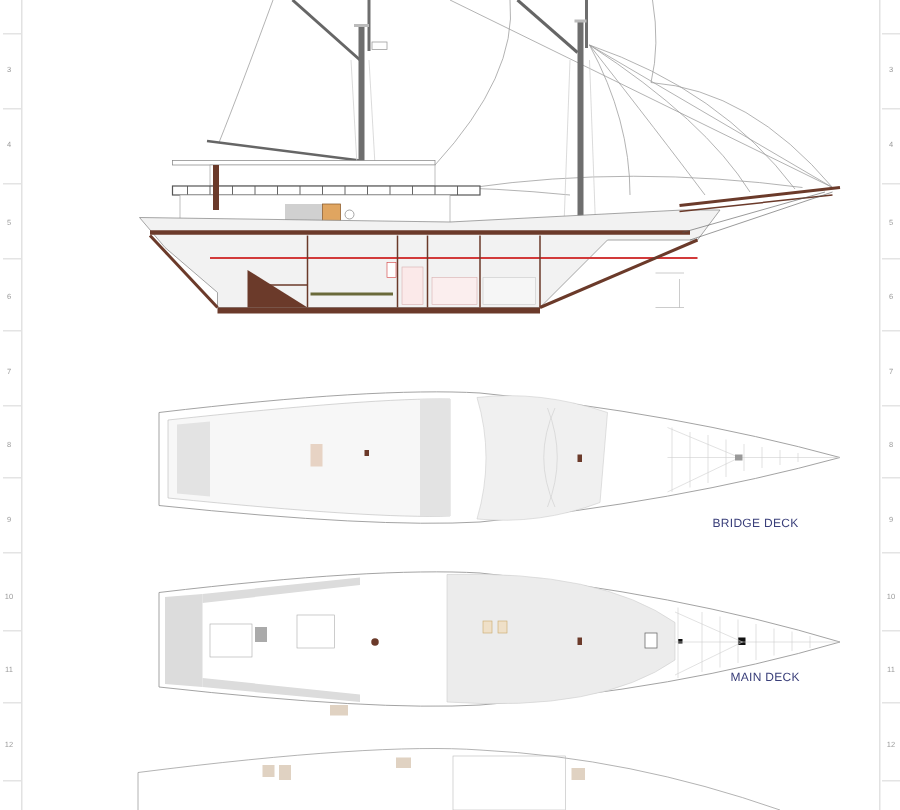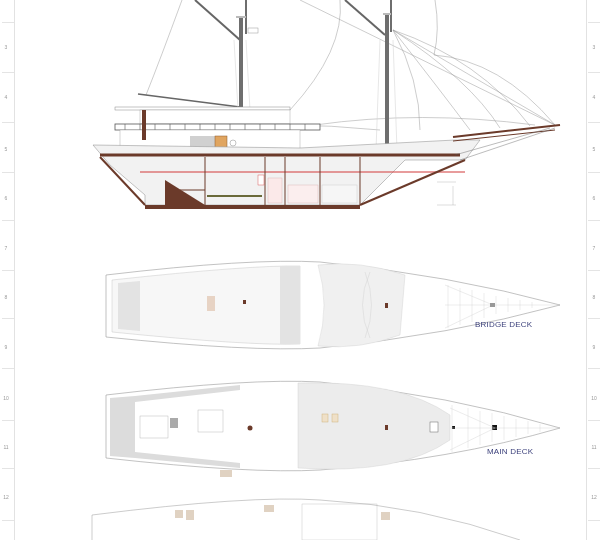--- a/index.html
+++ b/index.html
@@ -226,14 +226,14 @@
     <path d="M92 515 Q250 495 320 500 Q420 505 520 540" fill="none" stroke="#999" stroke-width="0.5"></path>
     <path d="M92 515 L92 540" stroke="#999" stroke-width="0.5"></path>
     <rect x="175" y="510" width="8" height="8" fill="#e0d2c2"></rect>
     <rect x="186" y="510" width="8" height="10" fill="#e0d2c2"></rect>
     <rect x="264" y="505" width="10" height="7" fill="#e0d2c2"></rect>
     <rect x="381" y="512" width="9" height="8" fill="#e0d2c2"></rect>
     <rect x="302" y="504" width="75" height="36" fill="none" stroke="#bbb" stroke-width="0.4"></rect>
   </g>
 </svg>
 
-<div class="deck-label" style="left:475px;top:320px">BRIDGE DECK</div>
+<div class="deck-label" style="left:475px;top:344px">BRIDGE DECK</div>
 <div class="deck-label" style="left:487px;top:447px">MAIN DECK</div>
 
 </body></html>

